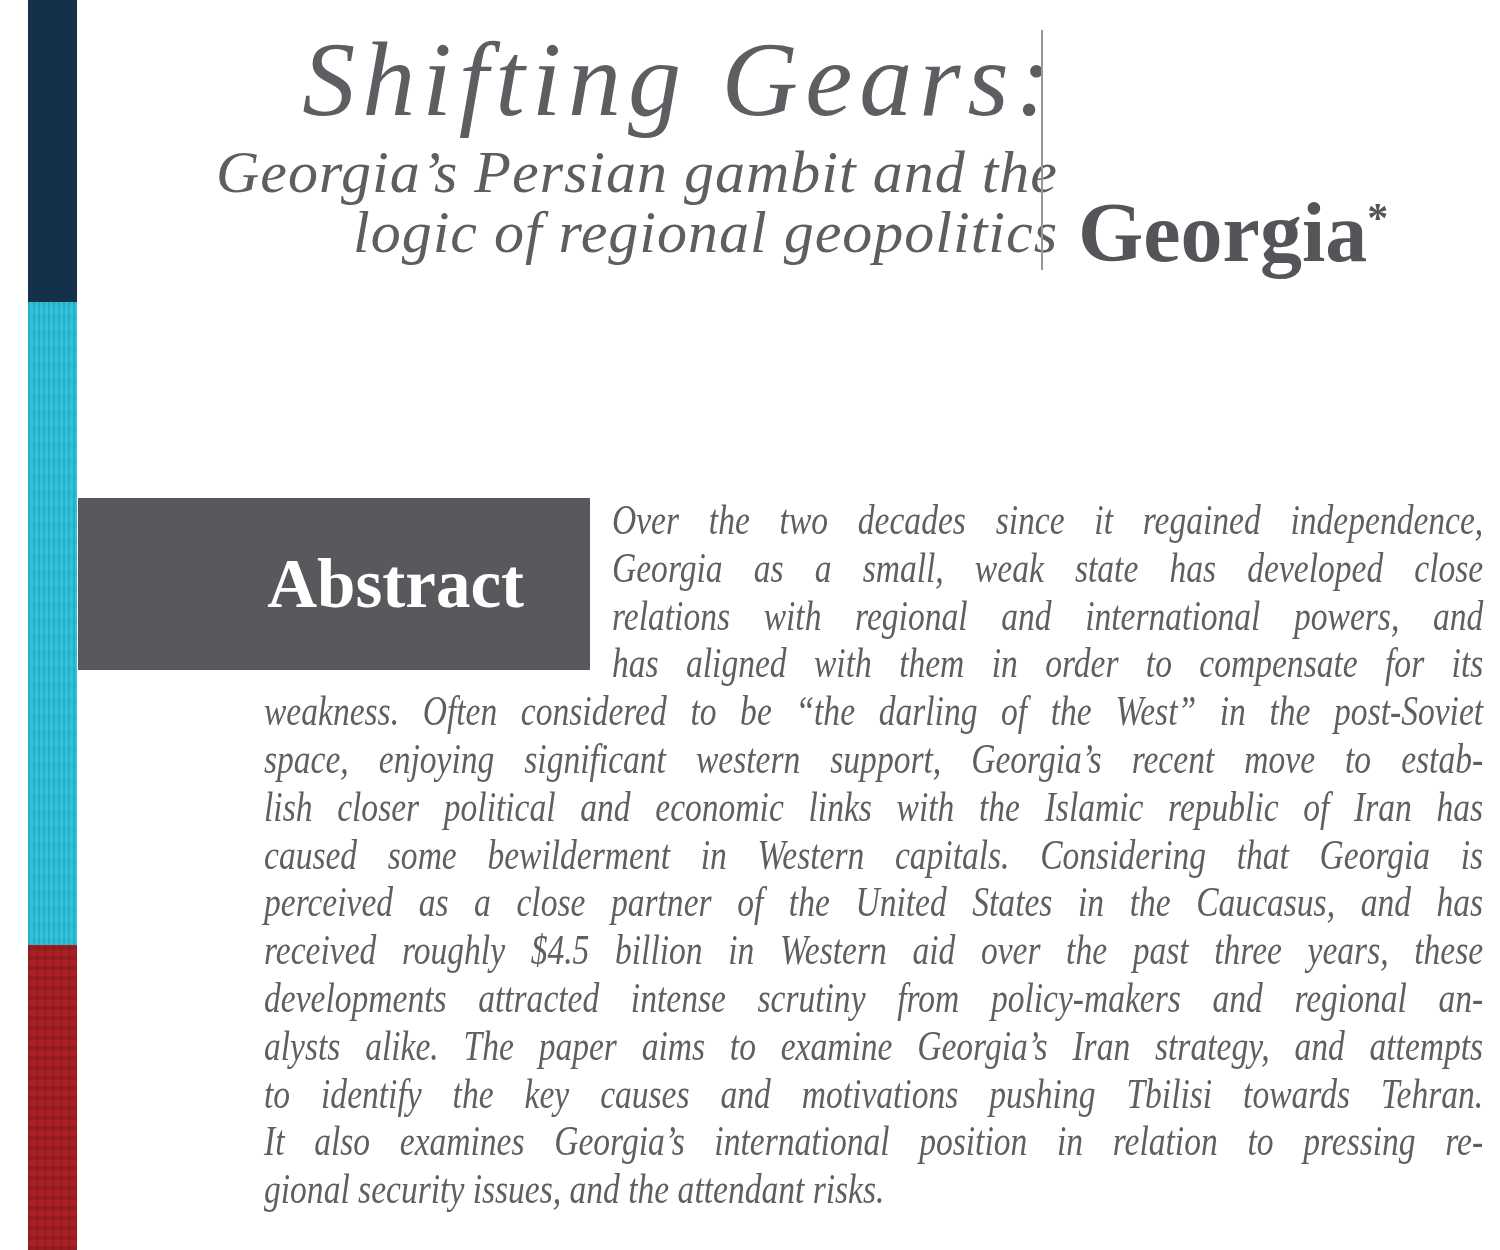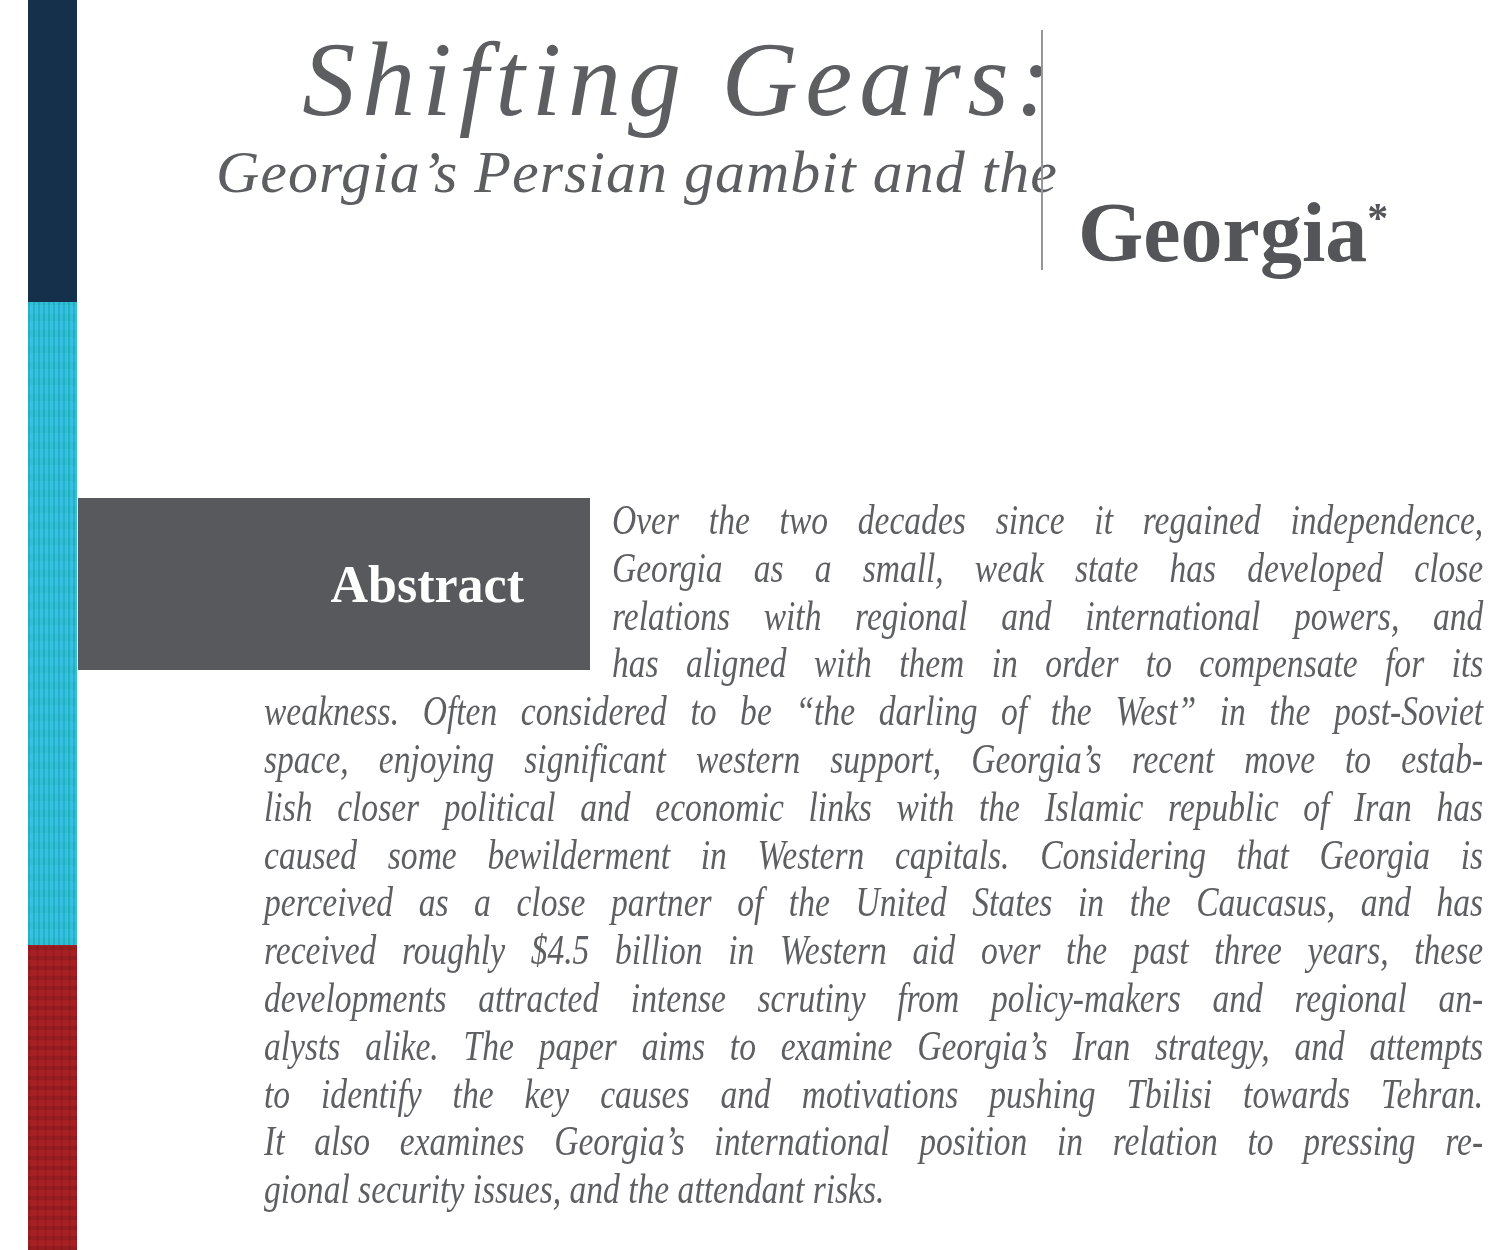--- a/index.html
+++ b/index.html
@@ -33,21 +33,21 @@
   .header-divider { position:absolute; left:1041px; top:30px; width:2px; height:240px; background:#95979a; }
 
   .author-block { position:absolute; left:1078px; top:28px; height:242px;
     display:flex; flex-direction:column; justify-content:flex-end;
     font-weight:bold; font-size:84px; line-height:74px; color:#545559; white-space:nowrap; }
   .author-star { font-size:42px; vertical-align:super; line-height:0; }
 
   
   .abstract-box { position:absolute; left:78px; top:498px; width:512px; height:172px;
     background:#58595c; color:#ffffff; display:flex; align-items:center; justify-content:flex-end;
-    padding-right:66px; font-weight:bold; font-size:52px; }
+    padding-right:66px; font-weight:bold; font-size:69px; }
 
   .abstract-text { position:absolute; left:264px; top:496px; width:1219px; color:#5e5f62; }
   .abs-line { font-style:italic; font-size:43px; line-height:47.8px;
     text-align:justify; text-align-last:justify;
     width:1563px; transform:scaleX(0.78); transform-origin:0 0; }
   .abs-col-right { margin-left:348px; }
   .abs-col-right .abs-line { width:1117px; }
   .abs-line.last { text-align-last:left; }
 </style>
 </head>
@@ -55,20 +55,21 @@
 
 <div class="page">
 
   <div class="spine-seg spine-navy"></div>
   <div class="spine-seg spine-cyan"></div>
   <div class="spine-seg spine-red"></div>
 
   <div class="title-block">
     <div class="main-title">Shifting Gears:</div>
     <div class="subtitle-line first">Georgia’s Persian gambit and the</div>
+    <div class="subtitle-line">logic of regional geopolitics</div>
   </div>
 
   <div class="header-divider"></div>
 
   <div class="author-block">
     <div><span>Georgia</span><sup class="author-star">*</sup></div>
   </div>
 
   <div class="abstract-box">
     <span>Abstract</span>

